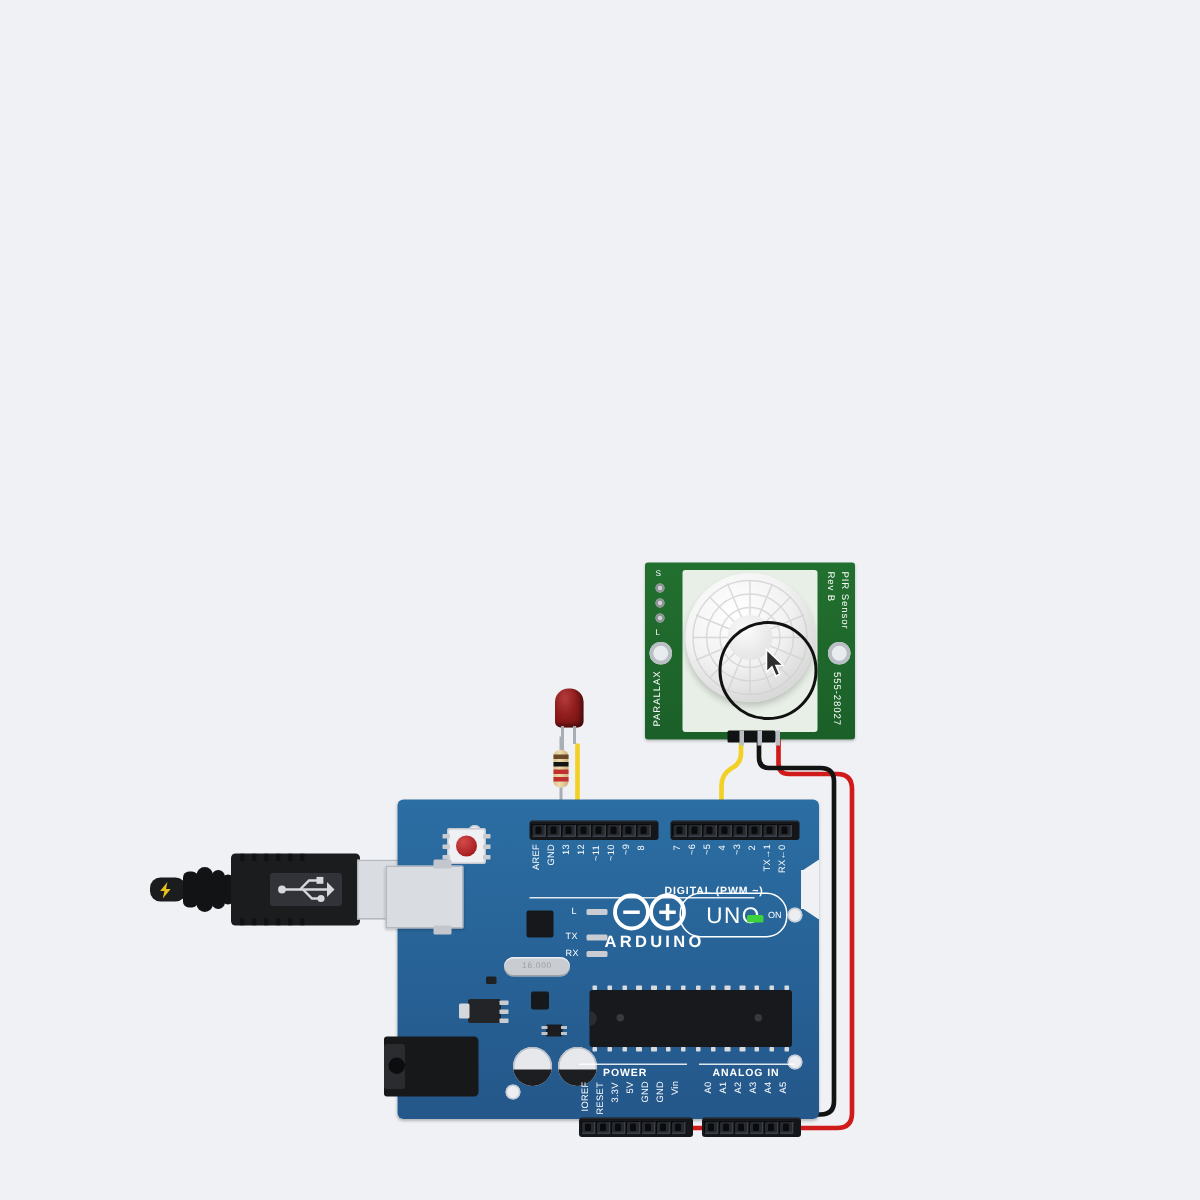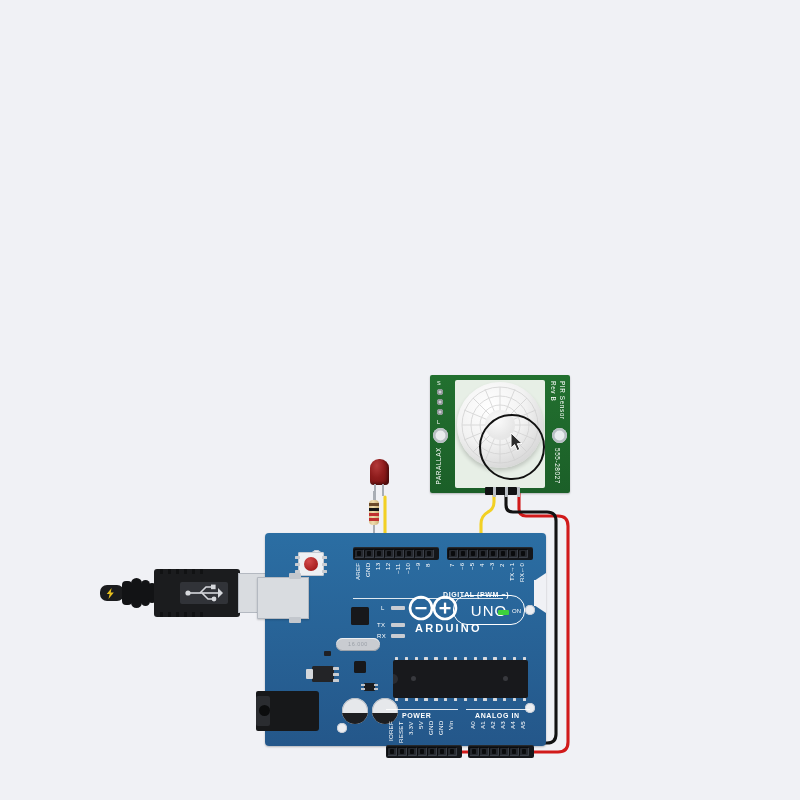--- a/index.html
+++ b/index.html
@@ -76,21 +76,21 @@
   .grouplabel{
     position:absolute;color:#fff;font-size:7px;font-weight:bold;
     letter-spacing:.6px;
   }
   .grpline{position:absolute;height:1px;background:rgba(255,255,255,.85);}
 
   
   .ard-inf{position:absolute;}
   .ard-word{
     position:absolute;color:#fff;font-size:11px;font-weight:bold;
-    letter-spacing:2.2px;font-family:"Liberation Sans",sans-serif;margin-left:12px;
+    letter-spacing:2.2px;font-family:"Liberation Sans",sans-serif;
   }
   .uno-badge{
     position:absolute;border:1.6px solid #fff;border-radius:14px;
     color:#fff;font-size:15px;letter-spacing:1px;
     display:flex;align-items:center;justify-content:center;
     font-family:"Liberation Sans",sans-serif;
   }
 
   .ledlab{position:absolute;color:#fff;font-size:6px;letter-spacing:.3px;}
   .ledstrip{position:absolute;height:4px;border-radius:1px;background:#c9ccd2;}

